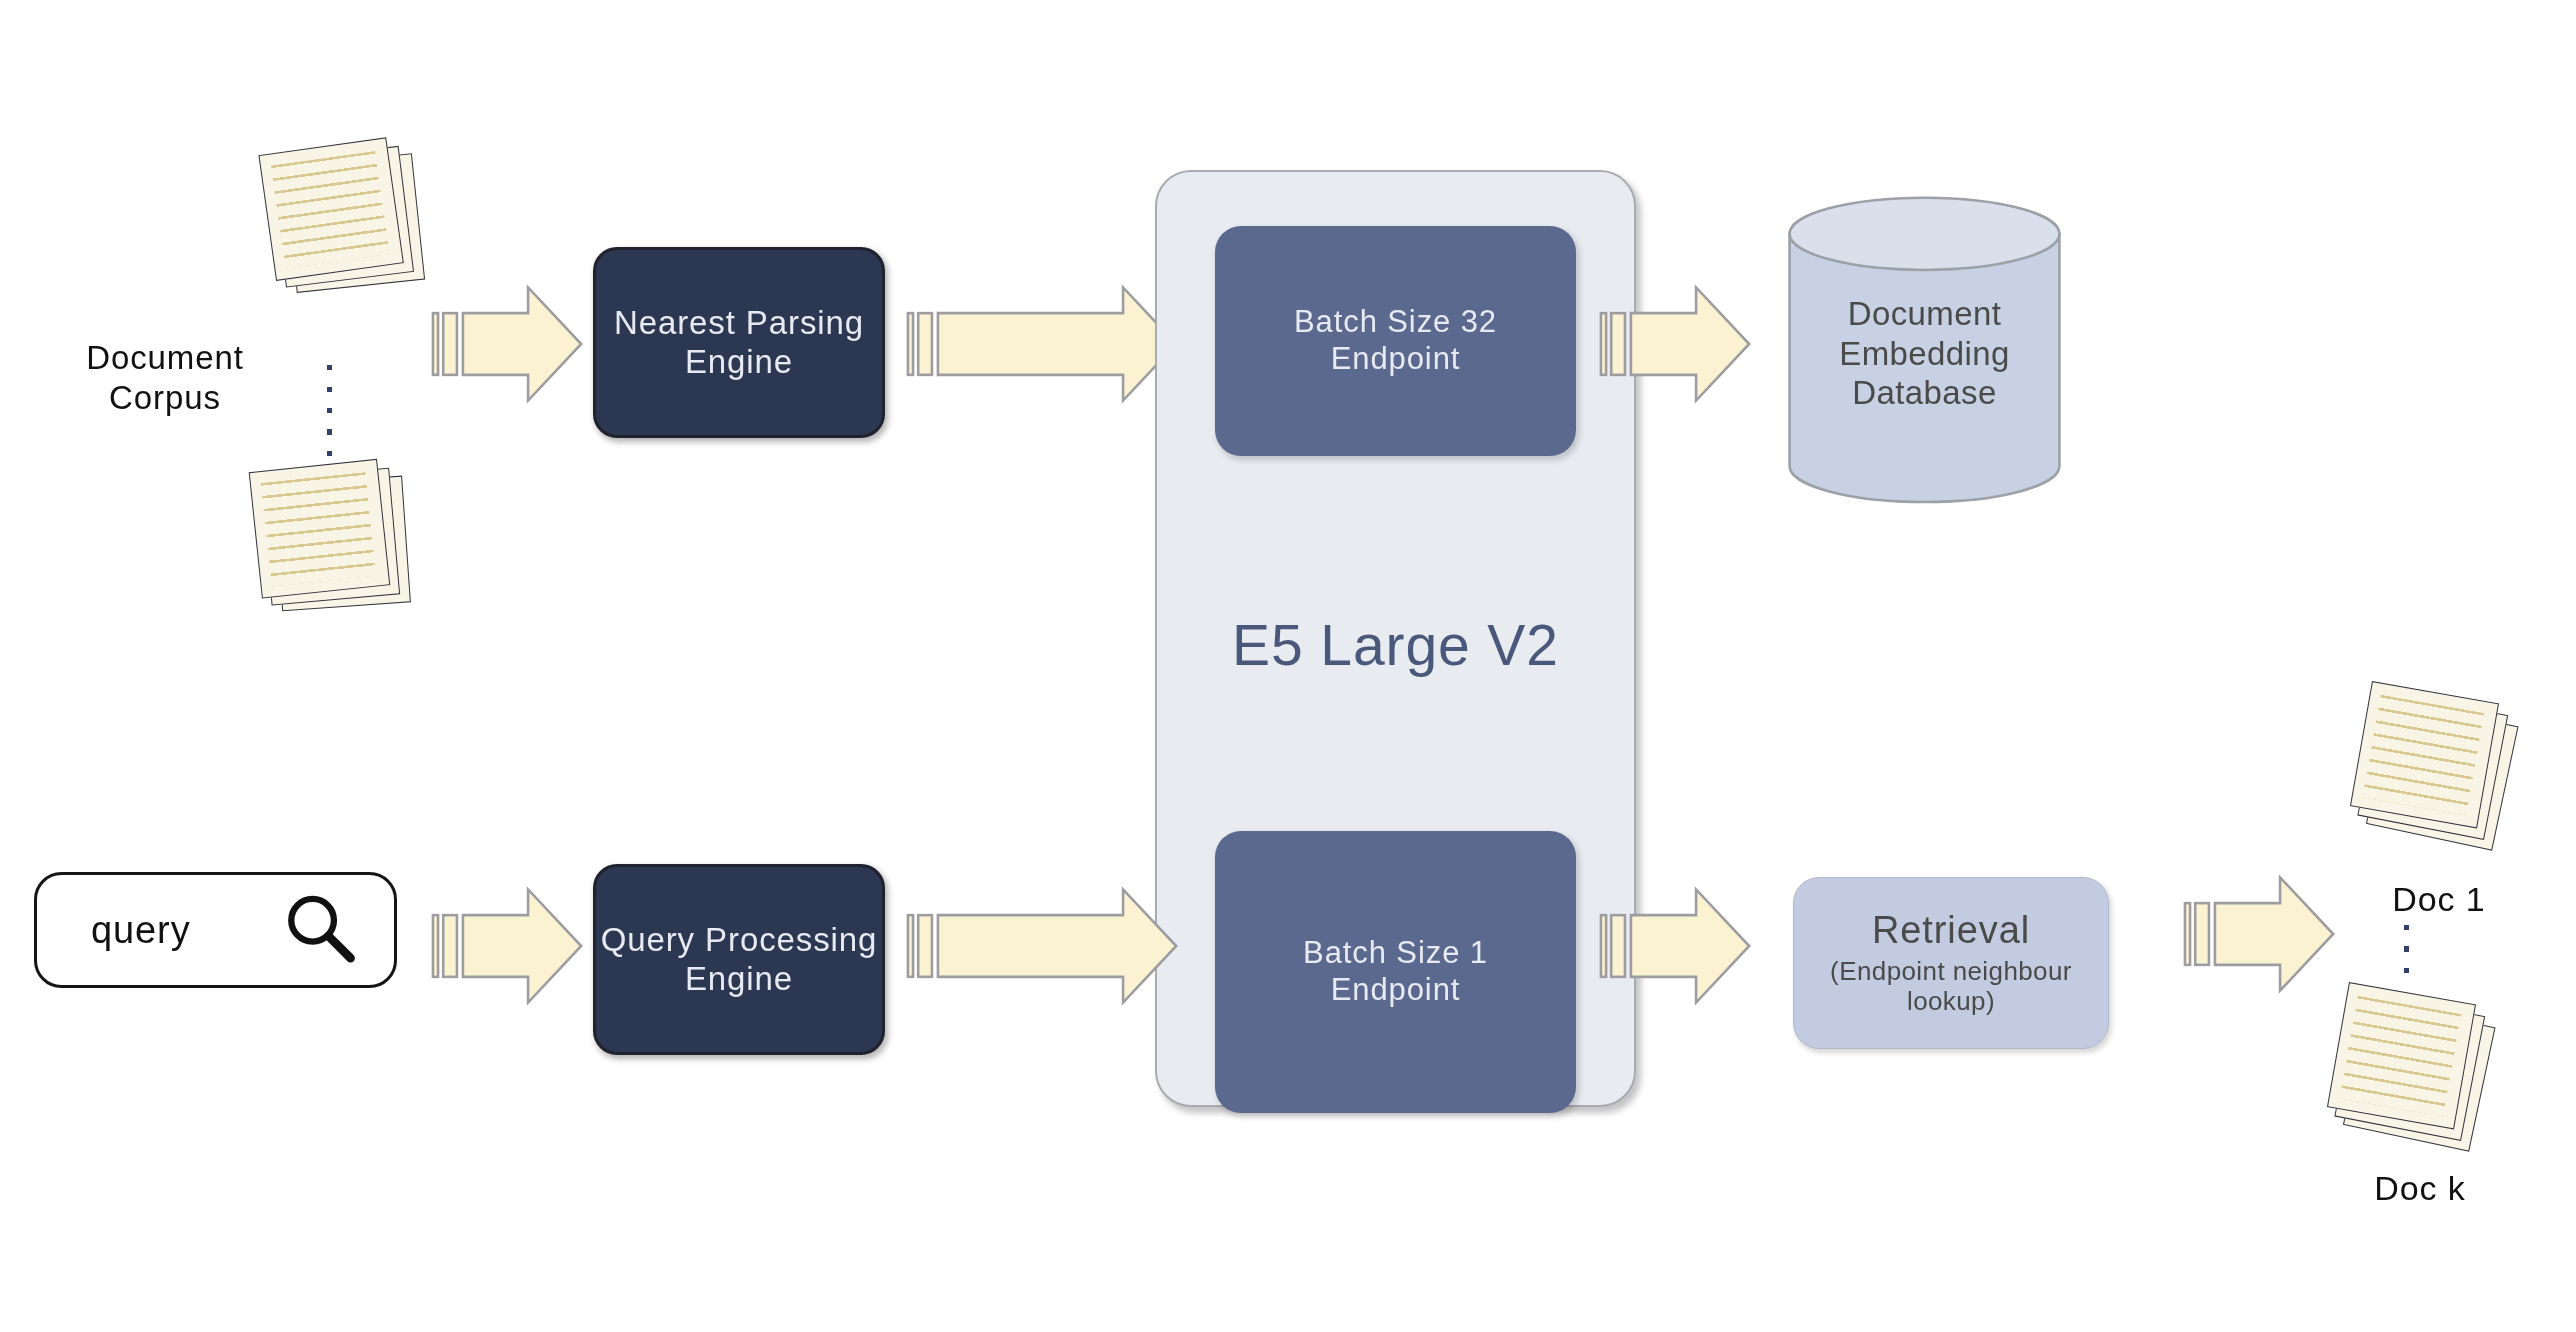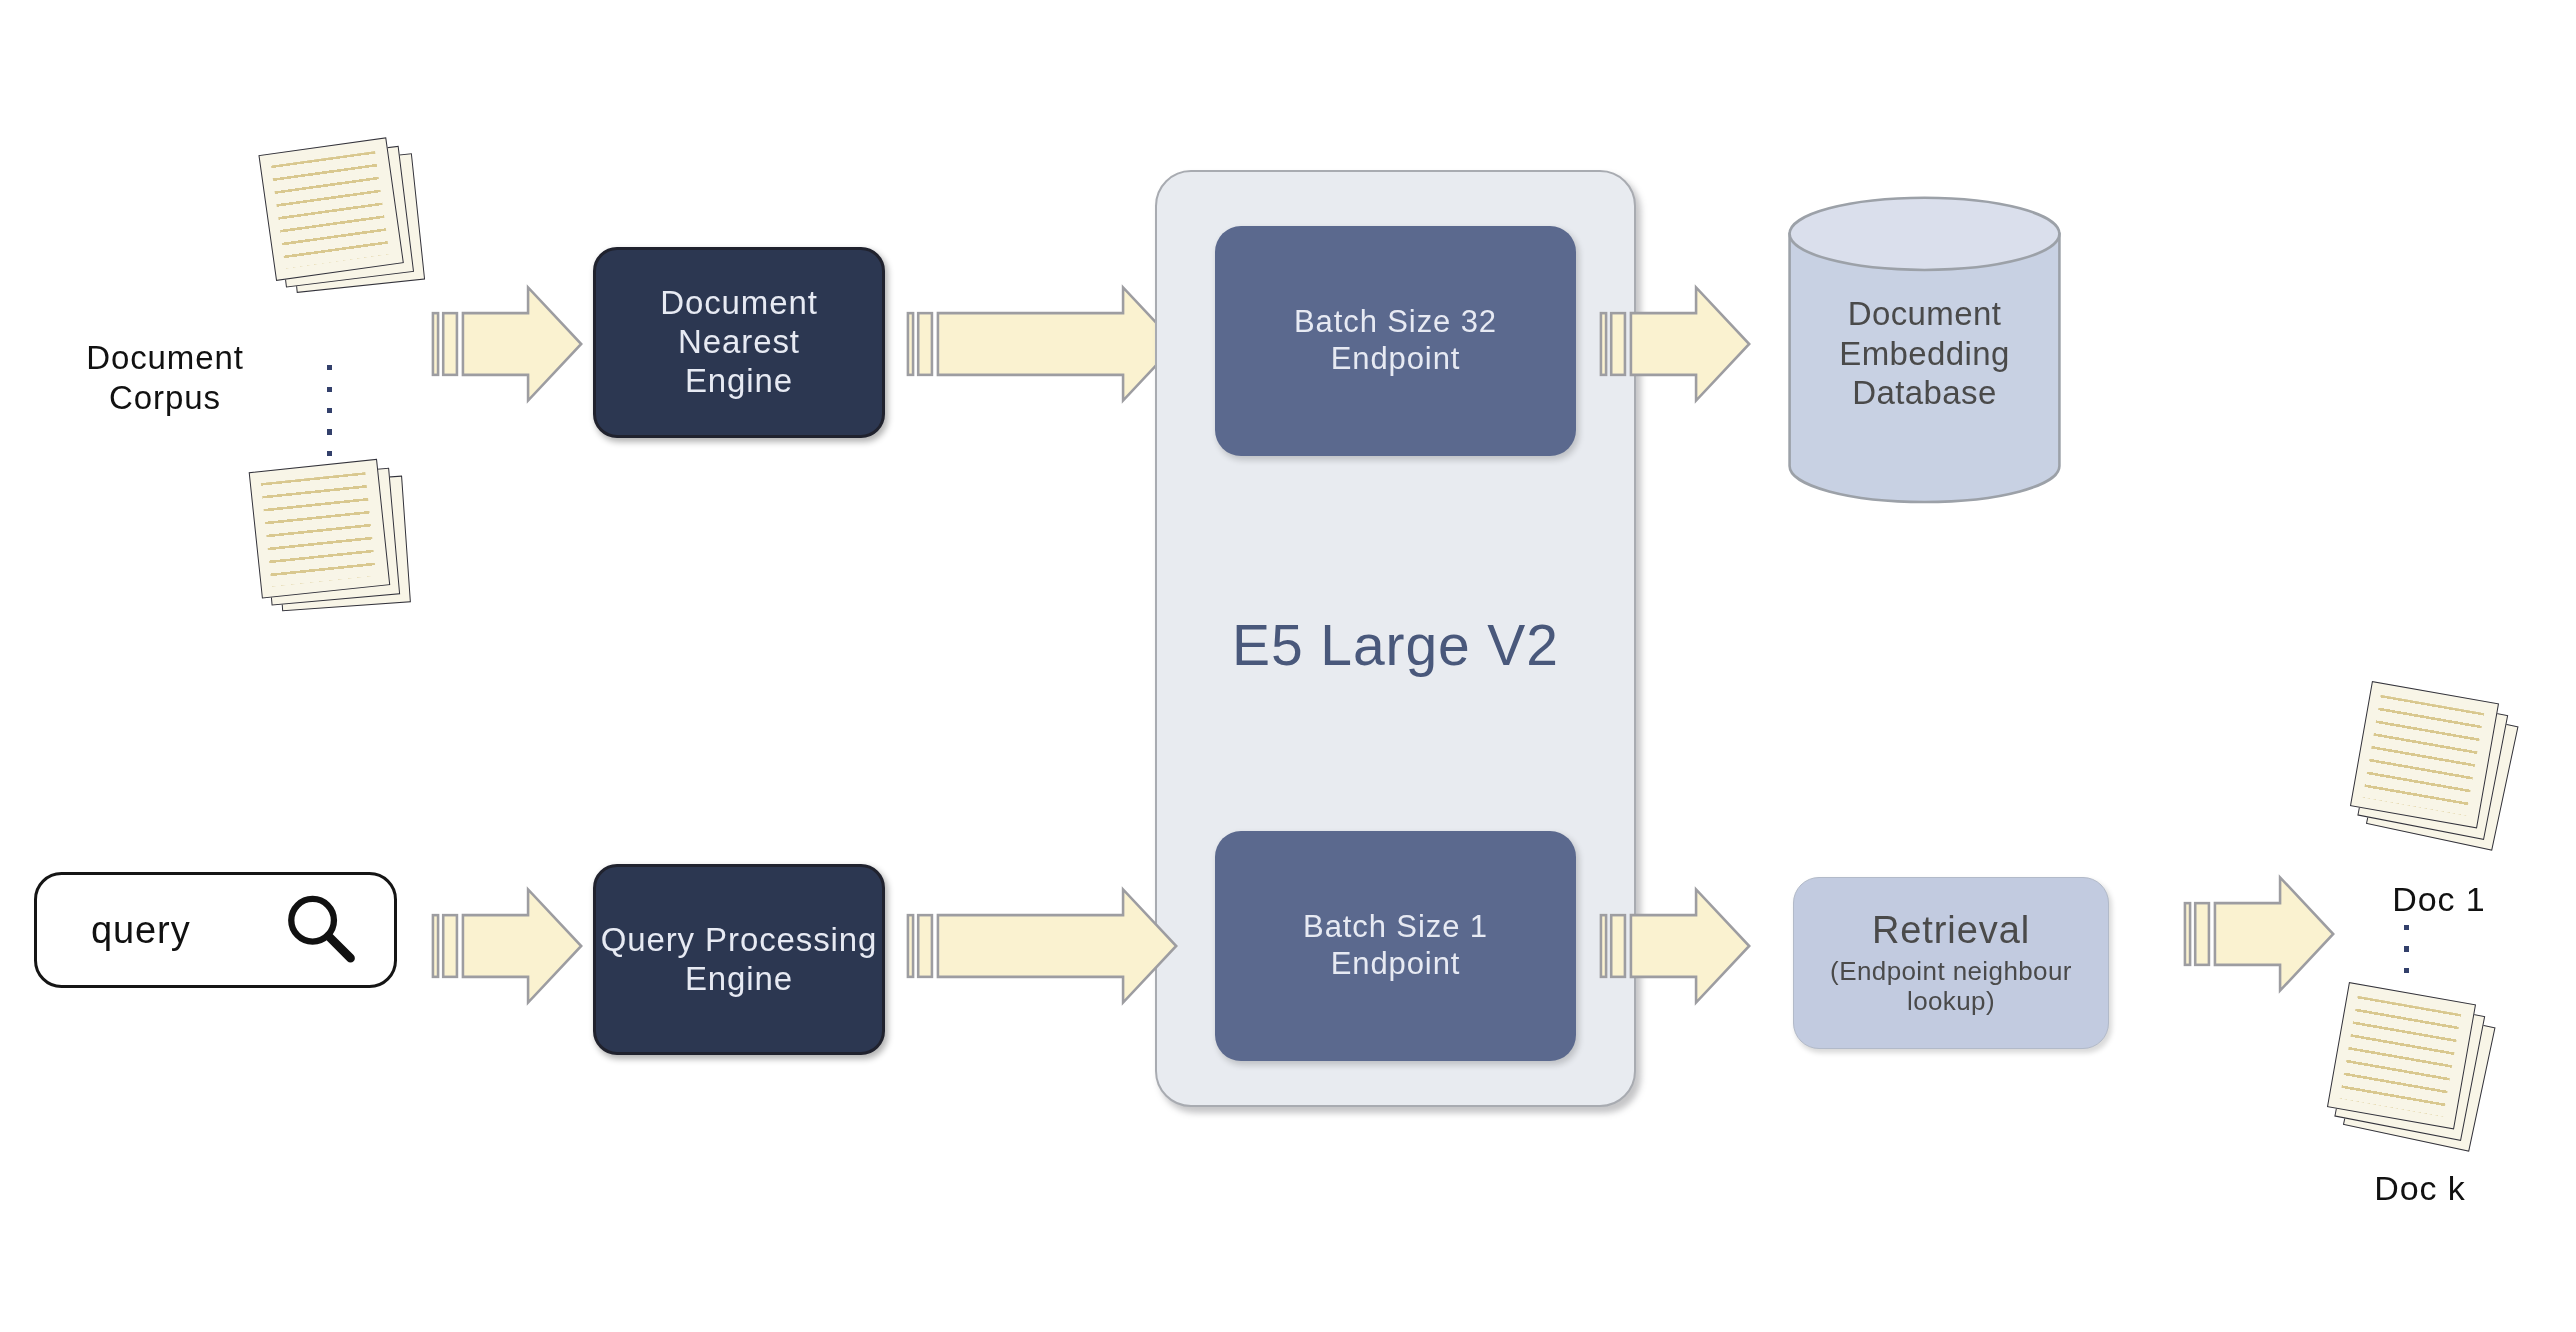--- a/index.html
+++ b/index.html
@@ -97,21 +97,21 @@
 
   <div class="abs arrow" style="left:430px; top:284px;">
     <svg width="155" height="120" viewBox="0 0 180 140">
       <rect class="af" x="3" y="34" width="6" height="72"></rect>
       <rect class="af" x="15" y="34" width="16" height="72"></rect>
       <path class="af" d="M38 34 H114 V4 L176 70 L114 136 V106 H38 Z"></path>
     </svg>
   </div>
 
   <div class="abs node navy" style="left:593px; top:247px; width:292px; height:191px;">
-    <span>Document Nearest</span>
+    <span>Nearest Parsing</span>
     <span>Engine</span>
   </div>
 
   <div class="abs arrow" style="left:905px; top:284px;">
     <svg width="275" height="120" viewBox="0 0 320 140">
       <rect class="af" x="3" y="34" width="6" height="72"></rect>
       <rect class="af" x="15" y="34" width="16" height="72"></rect>
       <path class="af" d="M38 34 H254 V4 L316 70 L254 136 V106 H38 Z"></path>
     </svg>
   </div>
@@ -166,21 +166,21 @@
   </div>
 
   <div class="abs arrow" style="left:905px; top:886px;">
     <svg width="275" height="120" viewBox="0 0 320 140">
       <rect class="af" x="3" y="34" width="6" height="72"></rect>
       <rect class="af" x="15" y="34" width="16" height="72"></rect>
       <path class="af" d="M38 34 H254 V4 L316 70 L254 136 V106 H38 Z"></path>
     </svg>
   </div>
 
-  <div class="abs node slate" style="left:1215px; top:831px; width:361px; height:230px;">
+  <div class="abs node slate" style="left:1215px; top:831px; width:361px; height:282px;">
     <span>Batch Size 1</span>
     <span>Endpoint</span>
   </div>
 
   <div class="abs arrow" style="left:1598px; top:886px;">
     <svg width="155" height="120" viewBox="0 0 180 140">
       <rect class="af" x="3" y="34" width="6" height="72"></rect>
       <rect class="af" x="15" y="34" width="16" height="72"></rect>
       <path class="af" d="M38 34 H114 V4 L176 70 L114 136 V106 H38 Z"></path>
     </svg>

